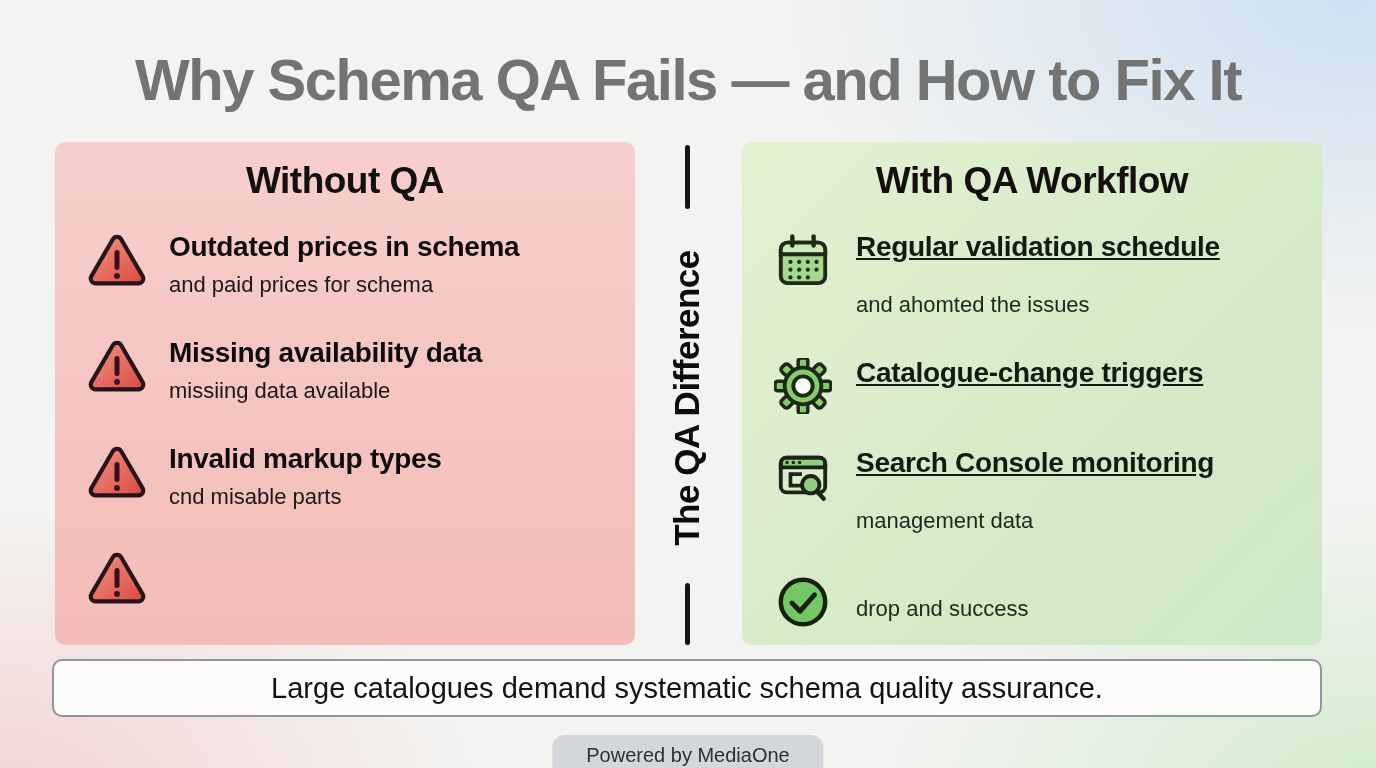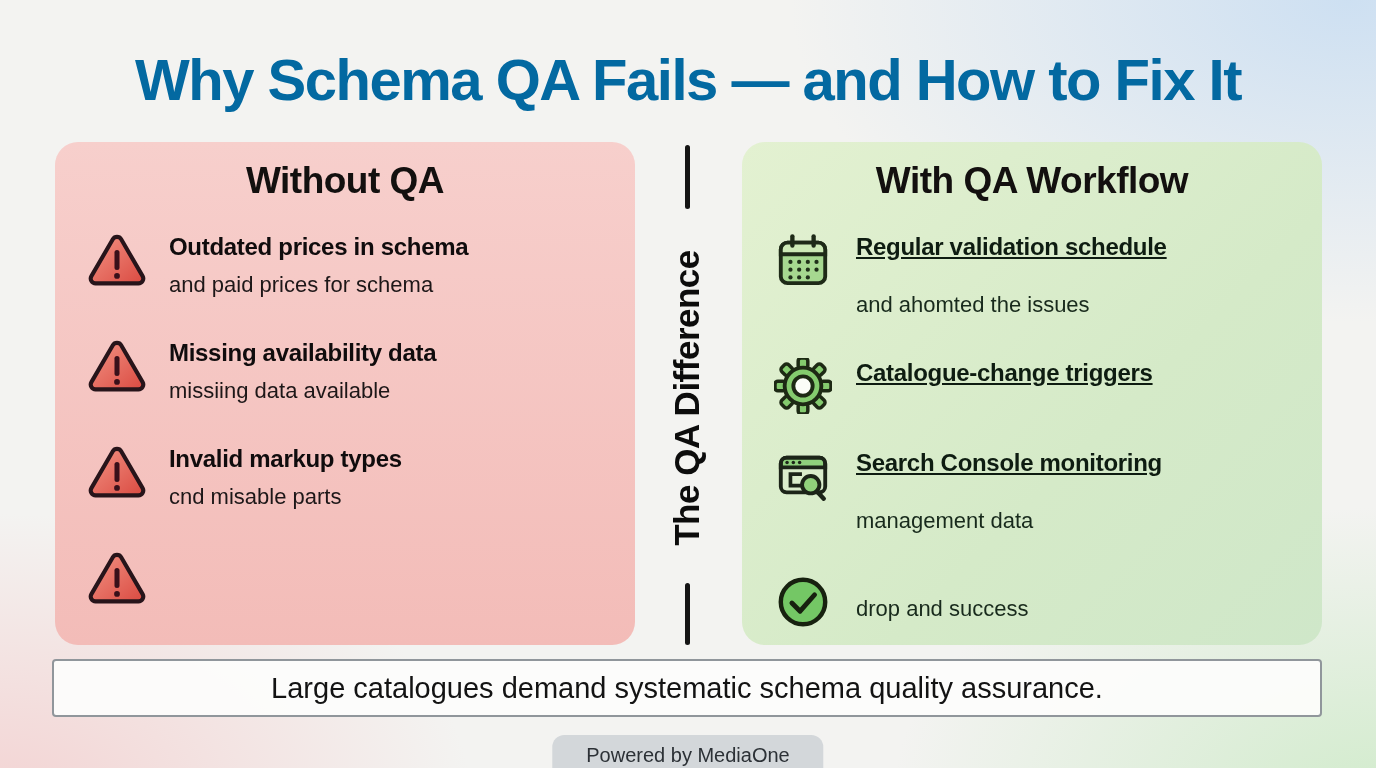--- a/index.html
+++ b/index.html
@@ -8,57 +8,57 @@
     font-family:"Liberation Sans", sans-serif;
     background:
       radial-gradient(900px 520px at 98% 0%, rgba(196,219,242,.8), rgba(196,219,242,0) 62%),
       radial-gradient(760px 460px at 0% 104%, rgba(243,206,206,.85), rgba(243,206,206,0) 62%),
       radial-gradient(780px 470px at 100% 104%, rgba(204,234,198,.85), rgba(204,234,198,0) 62%),
       #f3f3f1;
   }
   .title{
     position:absolute;top:46px;left:0;width:100%;
     text-align:center;font-size:58px;font-weight:bold;
-    letter-spacing:-1.5px;color:#0369a1;
+    letter-spacing:-1.5px;color:#737373;
   }
   .panel{
     position:absolute;top:142px;width:580px;height:503px;
-    border-radius:23px;box-sizing:border-box;
+    border-radius:10px;box-sizing:border-box;
     padding:18px 0 16px 0;
   }
   .panel-left{left:55px;background:linear-gradient(180deg,#f7cfcc 0%,#f3bcb8 100%);}
   .panel-right{left:742px;background:linear-gradient(135deg,#e3f1d1 0%,#d5eac8 60%,#cfe7c9 100%);}
   .panel-title{
     text-align:center;font-size:37px;font-weight:bold;color:#13100f;
     margin:0 0 26px 0;letter-spacing:-0.5px;
   }
   .items{display:flex;flex-direction:column;gap:30px;padding-left:32px;}
   .item{display:flex;align-items:flex-start;}
   .icon{width:64px;flex:0 0 64px;margin-right:18px;margin-top:4px;}
   .icon svg{display:block;}
-  .item-heading{font-size:24px;font-weight:bold;line-height:38px;letter-spacing:-0.3px;}
+  .item-heading{font-size:28px;font-weight:bold;line-height:38px;letter-spacing:-0.3px;}
   .item-sub{font-size:22px;font-weight:normal;line-height:38px;}
   .panel-left .item-heading{color:#100c0d;}
   .panel-left .item-sub{color:#1d1718;}
   .panel-right .item-heading{color:#0e1c11;text-decoration:underline;}
   .panel-right .item-sub{color:#182a1c;margin-top:20px;}
   .divider-line{
     position:absolute;left:685px;width:5px;background:#141414;border-radius:3px;
   }
   .divider-line.top{top:145px;height:64px;}
   .divider-line.bottom{top:583px;height:62px;}
   .divider-label{
     position:absolute;left:687px;top:398px;
     transform:translate(-50%,-50%) rotate(-90deg);
     white-space:nowrap;font-size:35px;font-weight:bold;color:#0c0c0c;
     letter-spacing:-0.5px;
   }
   .banner{
     position:absolute;left:52px;top:659px;width:1270px;height:58px;
-    box-sizing:border-box;border:2px solid #90969b;border-radius:4px;
+    box-sizing:border-box;border:2px solid #90969b;border-radius:10px;
     background:rgba(253,253,252,.92);
     display:flex;align-items:center;justify-content:center;
     font-size:29px;color:#131313;
   }
   .credit{
     position:absolute;left:50%;transform:translateX(-50%);
     top:735px;height:40px;padding:0 34px;
     background:#d3d7da;border-radius:12px 12px 0 0;
     display:flex;align-items:flex-start;justify-content:center;
     font-size:20px;color:#2c3136;padding-top:9px;box-sizing:border-box;

